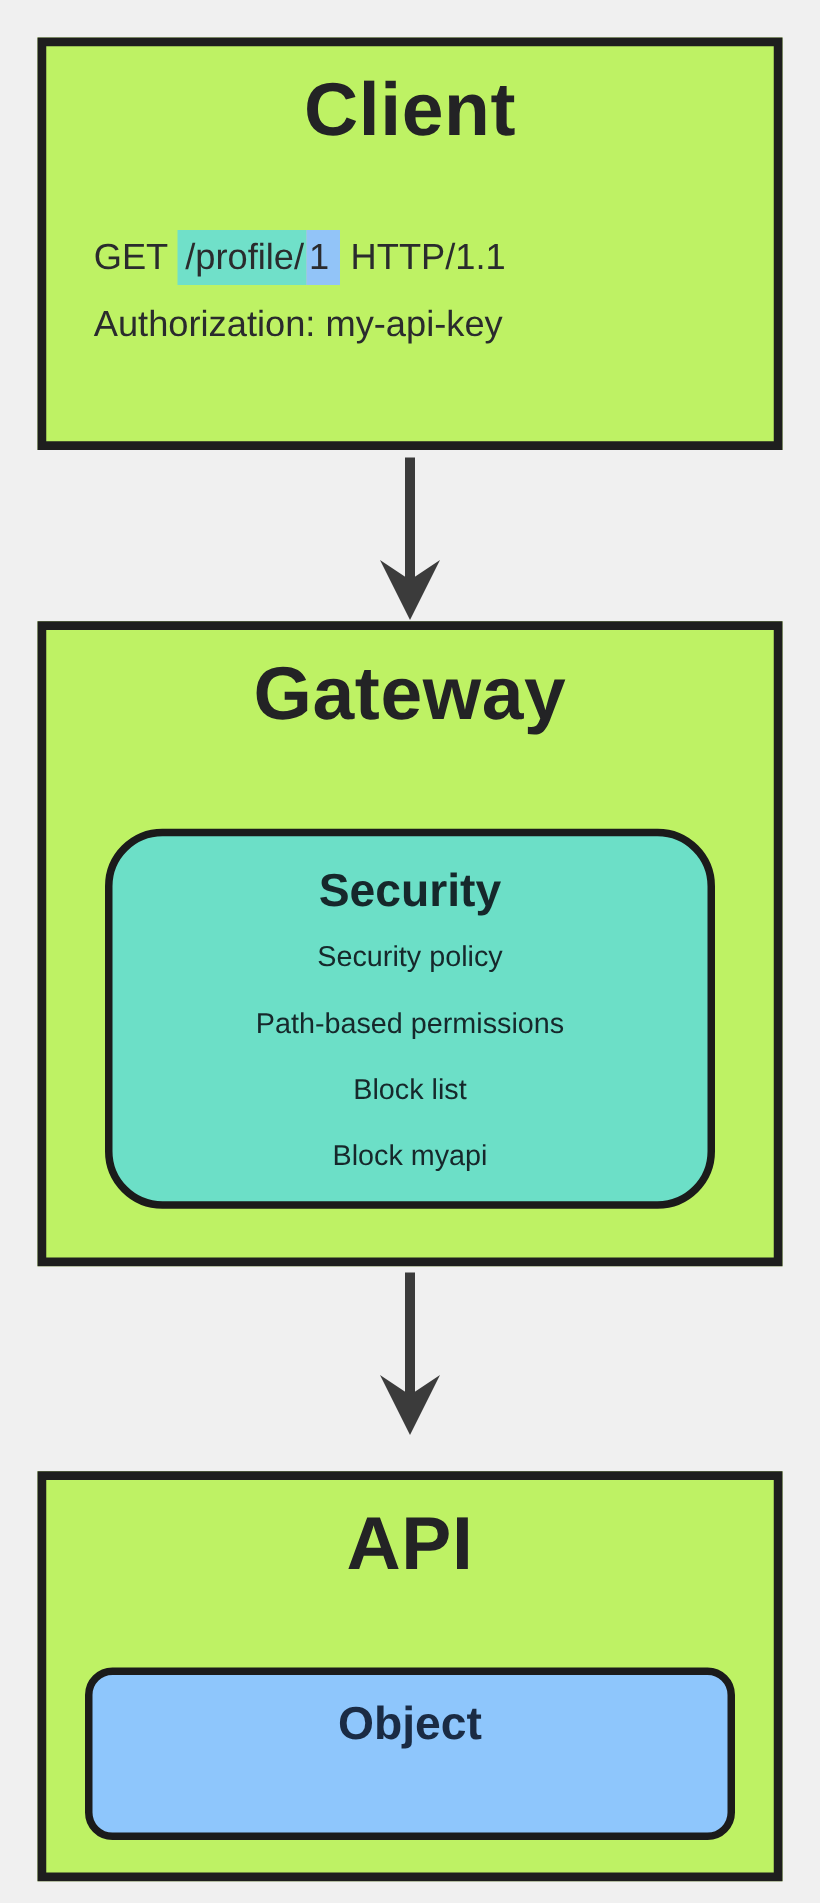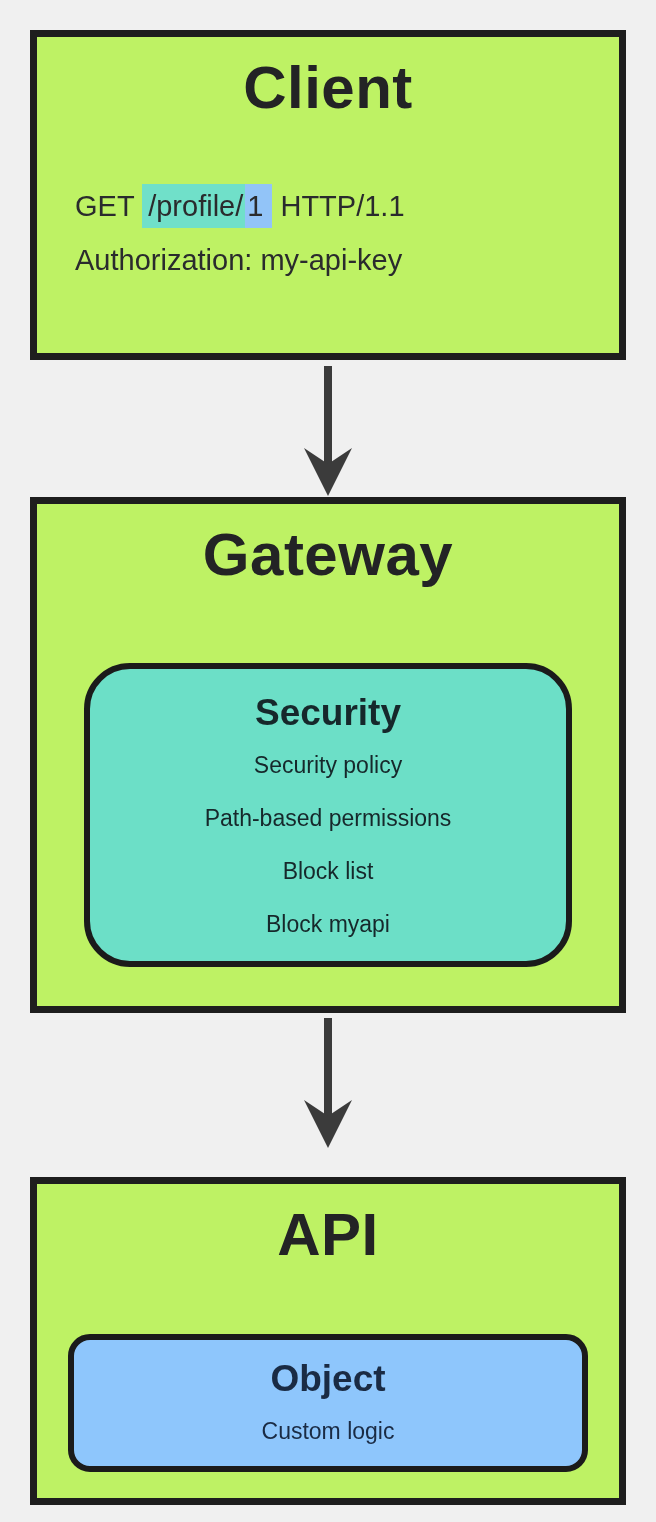--- a/index.html
+++ b/index.html
@@ -135,17 +135,16 @@
 
   <svg class="arrow" id="arrow-2" viewBox="0 0 64 134">
     <line x1="32" y1="4" x2="32" y2="105" stroke="#3b3b3b" stroke-width="8"></line>
     <polygon points="8,86 32,102 56,86 32,134" fill="#3b3b3b"></polygon>
   </svg>
 
   <section class="node" id="api-box">
     <h2 class="node-title">API</h2>
     <div class="pill pill-blue">
       <div class="pill-title">Object</div>
-      <div class="pill-item">Custom logic</div>
     </div>
   </section>
 
 </div>
 
 </body></html>

